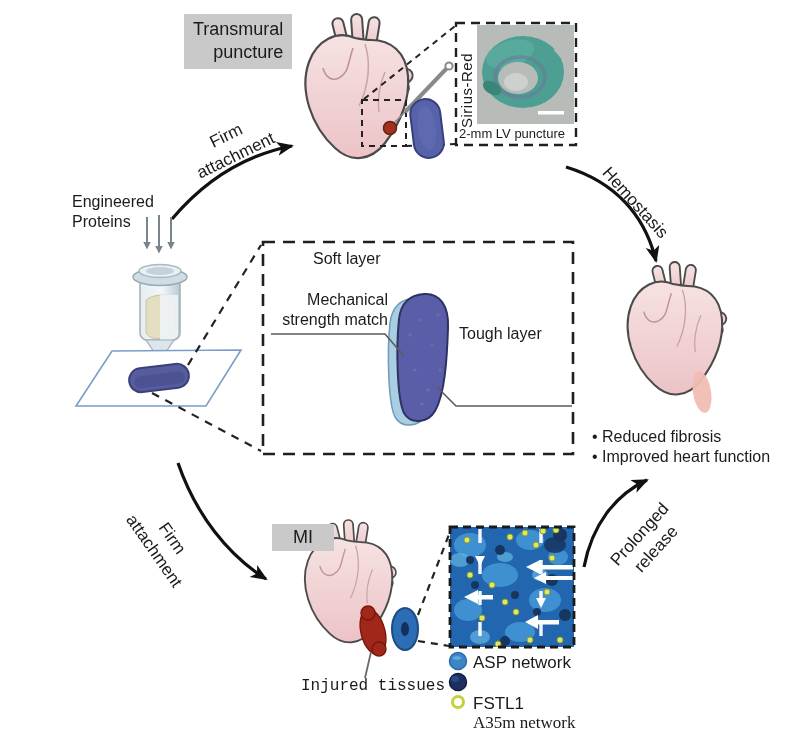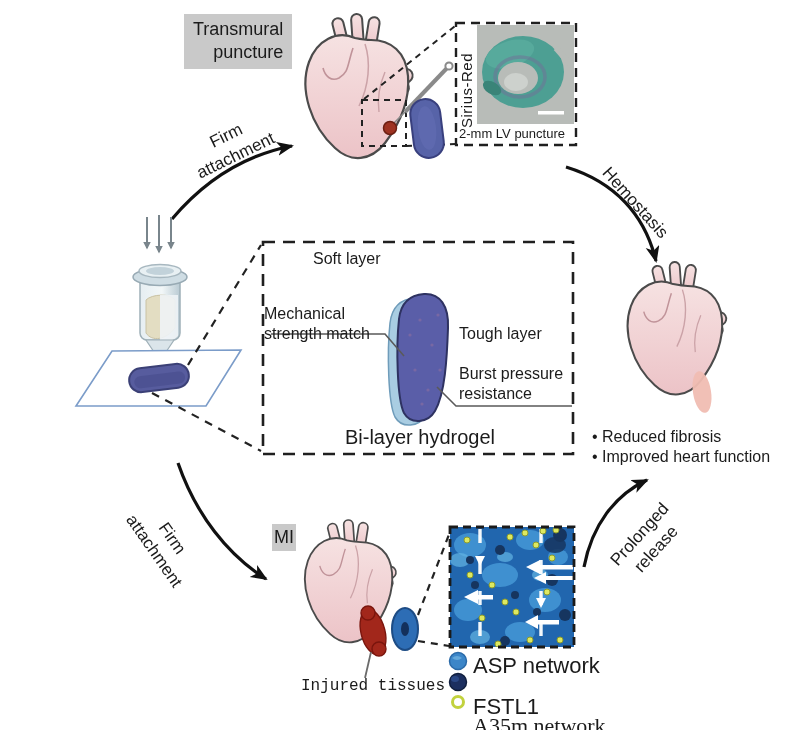--- a/index.html
+++ b/index.html
@@ -5,21 +5,21 @@
   html,body{margin:0;padding:0;background:#fff;}
   .stage{position:relative;width:787px;height:730px;background:#ffffff;overflow:hidden;
          font-family:"Liberation Sans",sans-serif;color:#1b1b1b;}
   .stage svg.bg{position:absolute;left:0;top:0;z-index:1;}
   .lbl{position:absolute;z-index:2;white-space:pre-line;line-height:1.28;font-size:16px;color:#1b1b1b;}
   .graybox{background:#c9c9c9;padding:4px 9px;font-size:18px;line-height:1.3;}
   .rot{transform-origin:center center;text-align:center;}
   .vtext{writing-mode:vertical-rl;transform:rotate(180deg);font-size:15px;letter-spacing:0.5px;}
   .caption{font-size:13px;}
   .big{font-size:20px;}
-  .small-leg{font-size:22px;}
+  .small-leg{font-size:17px;}
 </style>
 </head>
 <body>
 
 <div class="stage">
 
 <svg class="bg" width="789" height="730" viewBox="0 0 789 730">
   <defs>
     <linearGradient id="pinkGrad" x1="0" y1="0" x2="0" y2="1">
       <stop offset="0" stop-color="#f6e2e2"></stop>
@@ -237,45 +237,44 @@
     <circle cx="458" cy="702" r="5.5" fill="#ffffff" stroke-width="3" stroke="#c2d23e"></circle>
   </g>
 </svg>
 
 <div class="lbl graybox" style="left:184px;top:14px;text-align:right;">Transmural
 puncture</div>
 
 <div class="lbl rot" style="left:156px;top:124px;width:150px;font-size:17px;transform:rotate(-26deg);">Firm
 attachment</div>
 
+<div class="lbl" style="left:72px;top:192px;">Engineered
+Proteins</div>
 
 
 
 <div class="lbl rot" style="left:88px;top:523px;width:150px;font-size:17px;transform:rotate(55deg);">Firm
 attachment</div>
 
-<div class="lbl graybox" style="left:272px;top:524px;padding:2px 2px;">MI</div>
+<div class="lbl graybox" style="left:272px;top:524px;padding:2px 21px;">MI</div>
 
 <div class="lbl" style="left:301px;top:676px;font-family:Liberation Mono, monospace;">Injured tissues</div>
 
 <div class="lbl rot" style="left:575px;top:192px;width:120px;font-size:17px;transform:rotate(48deg);">Hemostasis</div>
 
 <div class="lbl rot" style="left:588px;top:520px;width:120px;font-size:17px;transform:rotate(-48deg);">Prolonged
 release</div>
 
 <div class="lbl vtext" style="left:457px;top:30px;height:98px;">Sirius-Red</div>
 <div class="lbl caption" style="left:459px;top:126px;">2-mm LV puncture</div>
 
 <div class="lbl" style="left:313px;top:249px;text-align:right;">Soft layer</div>
-<div class="lbl" style="left:264px;top:304px;width:124px;text-align:left;">Mechanical
+<div class="lbl" style="left:264px;top:290px;width:124px;text-align:right;">Mechanical
 strength match</div>
 <div class="lbl" style="left:459px;top:324px;">Tough layer</div>
-<div class="lbl" style="left:459px;top:364px;">Burst pressure
-resistance</div>
-<div class="lbl big" style="left:325px;top:425px;width:190px;text-align:center;">Bi-layer hydrogel</div>
 
 <div class="lbl" style="left:592px;top:427px;">• Reduced fibrosis</div>
 <div class="lbl" style="left:592px;top:447px;">• Improved heart function</div>
 
 <div class="lbl small-leg" style="left:473px;top:652px;">ASP network</div>
 <div class="lbl small-leg" style="left:473px;top:712px;font-family:Liberation Serif, serif;">A35m network</div>
 <div class="lbl small-leg" style="left:473px;top:693px;">FSTL1</div>
 
 </div>
 

